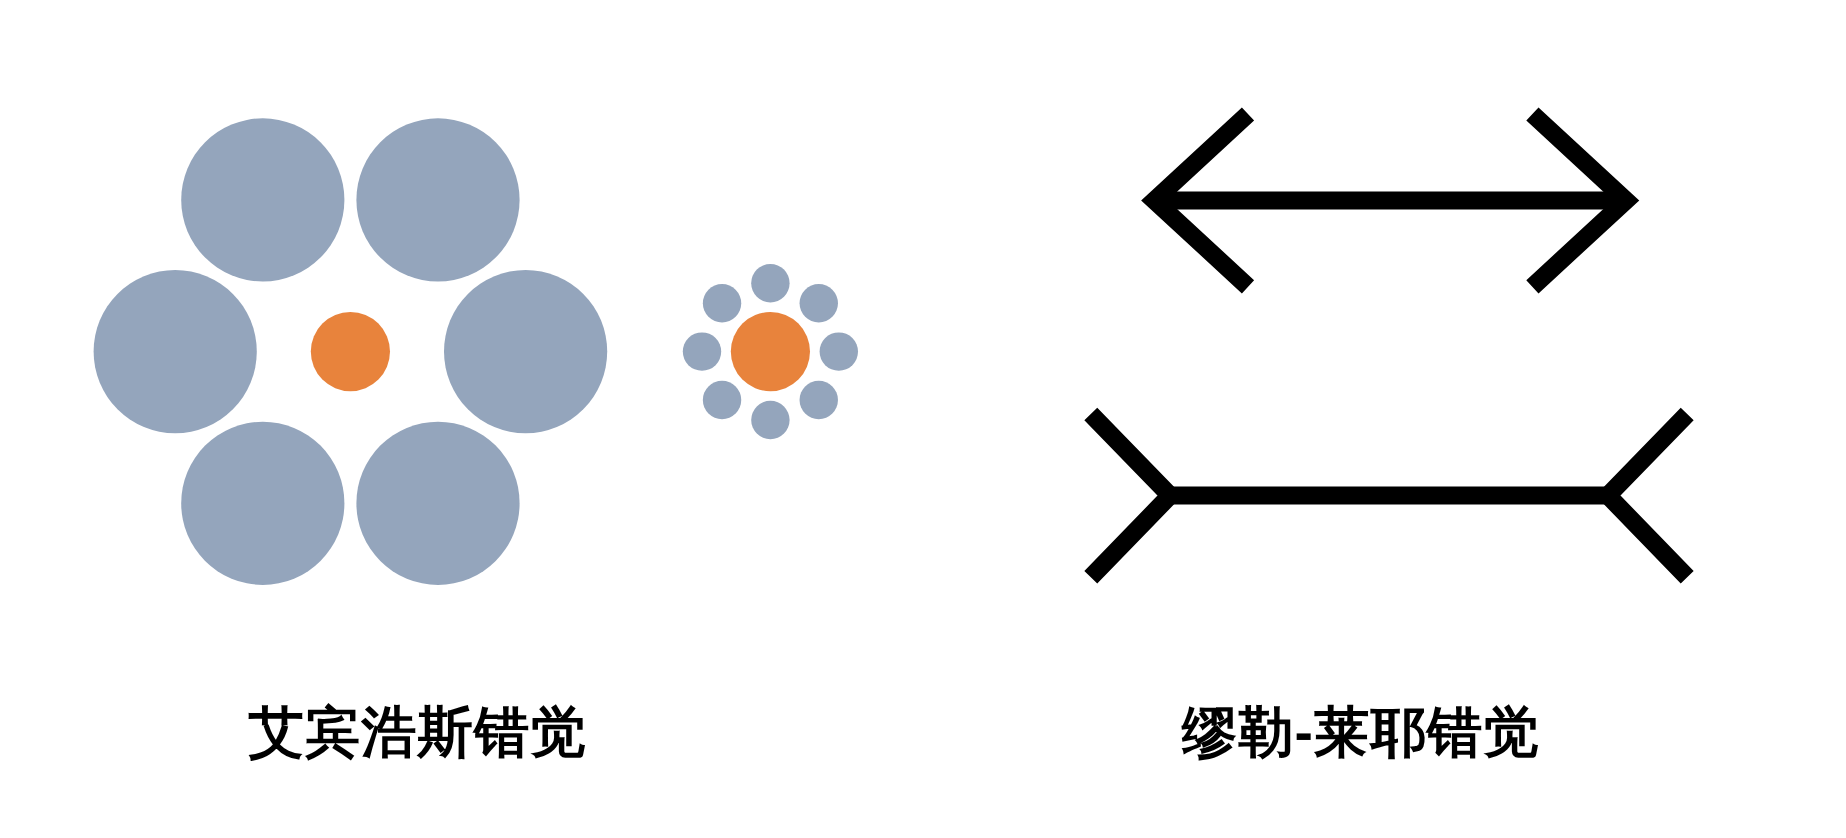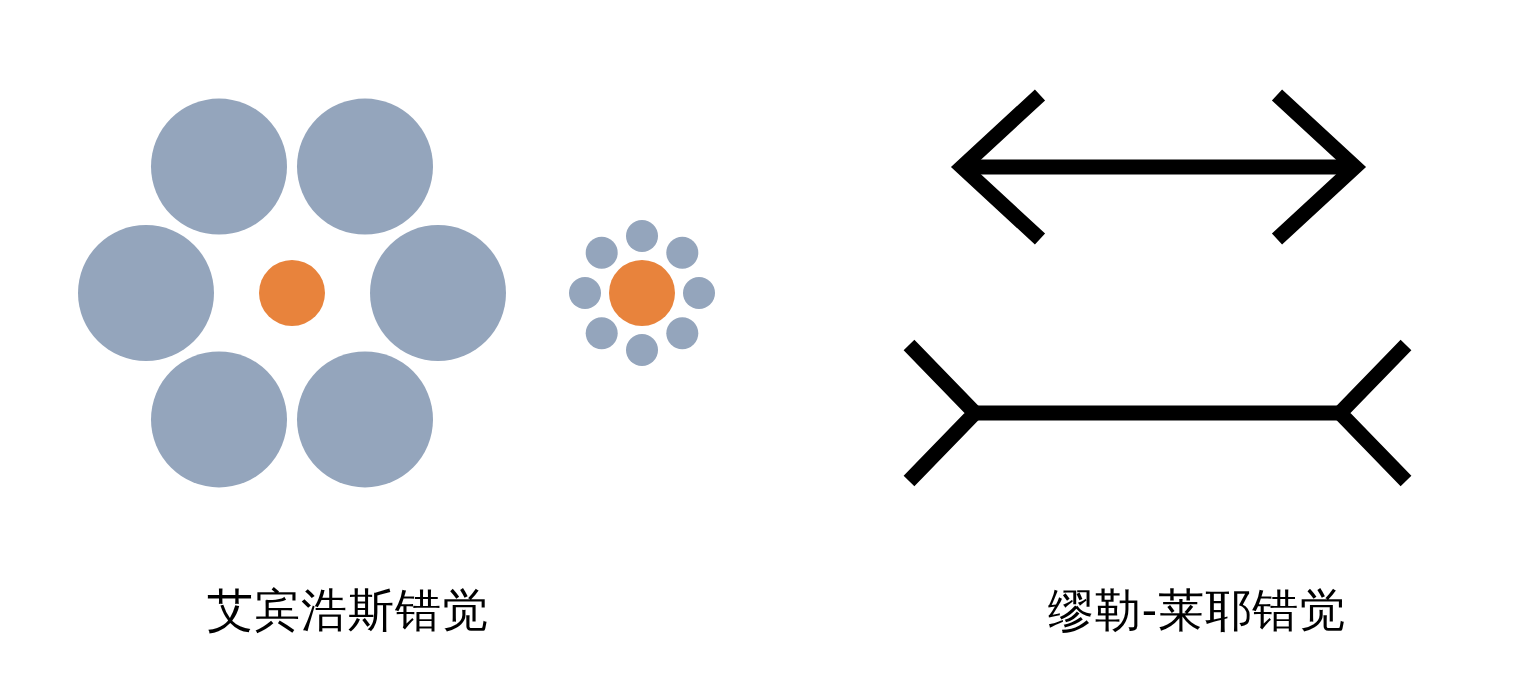--- a/index.html
+++ b/index.html
@@ -20,27 +20,27 @@
     left: 0;
     top: 0;
     width: 1538px;
     height: 698px;
   }
   .figure-label {
     position: absolute;
     top: 580px;
     transform: translateX(-50%);
     font-size: 46px;
-    font-weight: 400;
+    font-weight: 700;
     color: #000000;
     white-space: nowrap;
     letter-spacing: 1px;
   }
   .label-left  { left: 348px; }
-  .label-right { left: 1197px; }
+  .label-right { left: 1134px; }
 </style>
 </head>
 <body>
 
 <div class="canvas">
 
   <svg class="scene-svg" id="scene" viewBox="0 0 1538 698" xmlns="http://www.w3.org/2000/svg">
     <g id="ebbinghaus-large">
         <circle cx="438.0" cy="293.0" r="68" fill="#94A5BC"></circle>
         <circle cx="365.0" cy="419.4" r="68" fill="#94A5BC"></circle>

